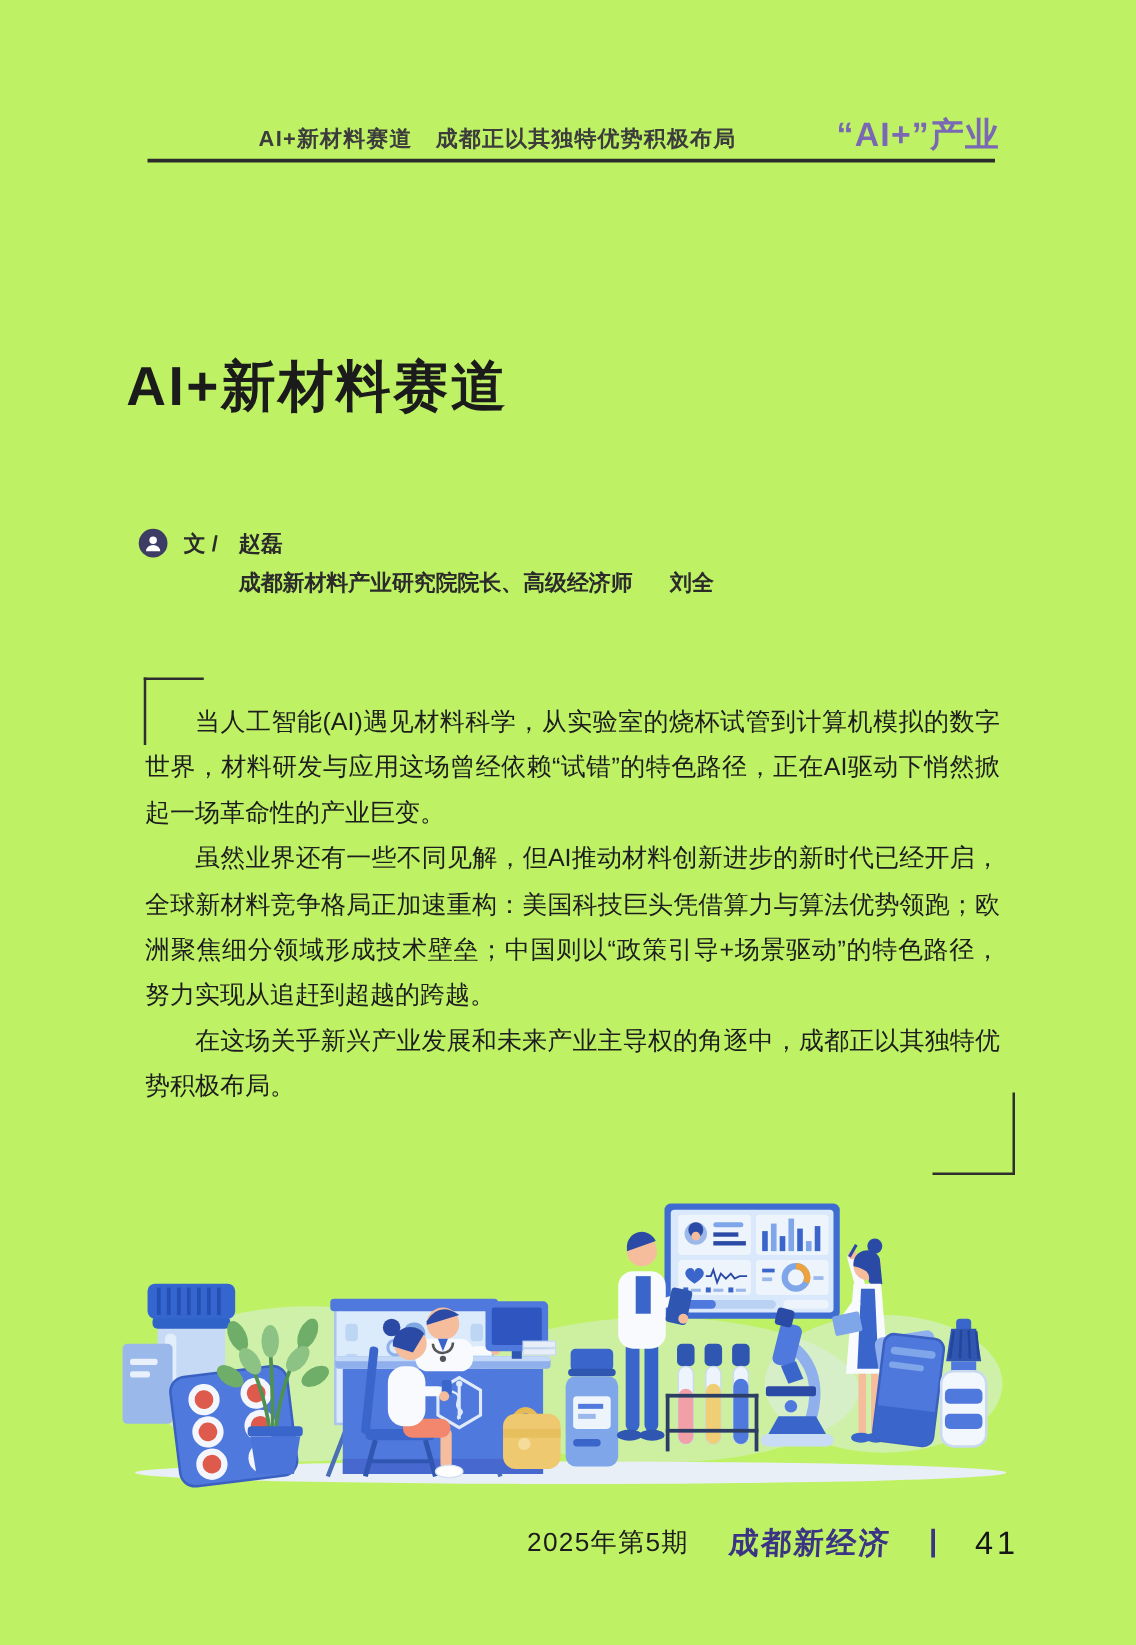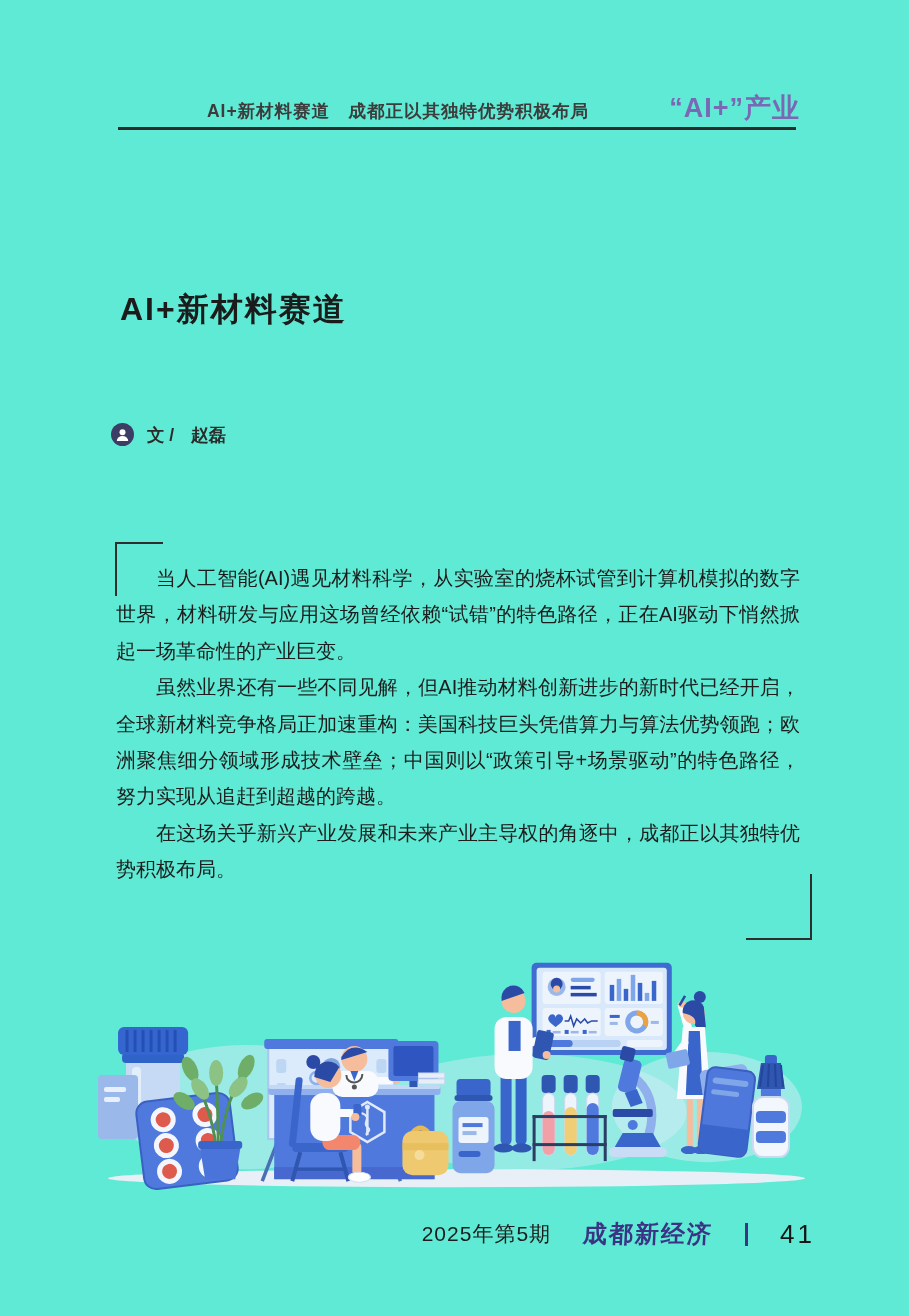--- a/index.html
+++ b/index.html
@@ -1,28 +1,28 @@
 <!DOCTYPE html>
 <html><head>
 <meta charset="utf-8">
 <style>
   html,body{margin:0;padding:0;}
   body{width:909px;height:1316px;background:#ffffff;overflow:hidden;
        font-family:"Liberation Sans","DejaVu Sans",sans-serif;color:#1f1f1f;}
-  .page{position:relative;width:909px;height:1316px;background:#5eead4;}
+  .page{position:relative;width:909px;height:1316px;background:#bef264;}
 
   
   .running-title{position:absolute;left:118px;top:99px;width:560px;text-align:center;
        font-size:17.5px;font-weight:600;color:#3c3c3c;letter-spacing:1px;white-space:nowrap;}
   .header-rule{position:absolute;left:118px;top:127px;width:678px;height:2.5px;background:#2c2c2c;}
   .section-label{position:absolute;top:90px;right:109px;font-size:27px;font-weight:800;
        color:#7a68b4;letter-spacing:1px;white-space:nowrap;}
 
   
-  .article-title{position:absolute;left:120px;top:282px;font-size:32px;line-height:55px;
+  .article-title{position:absolute;left:101px;top:282px;font-size:44px;line-height:55px;
        font-weight:800;color:#1b1b1b;letter-spacing:2px;}
 
   
   .byline{position:absolute;left:111px;top:420px;display:flex;align-items:flex-start;}
   .byline-icon{width:23px;height:23px;border-radius:50%;background:#3d3c64;flex:0 0 auto;
        margin-top:3px;display:flex;align-items:center;justify-content:center;}
   .byline-rows{margin-left:13px;font-size:17.5px;line-height:31px;color:#2b2b2b;font-weight:600;}
   .byline-row{display:flex;white-space:nowrap;}
   .byline-prefix{width:44px;flex:0 0 auto;}
   .byline-role{width:345px;flex:0 0 auto;}
@@ -68,20 +68,25 @@
     <span class="byline-icon">
       <svg width="15" height="15" viewBox="0 0 15 15">
         <circle cx="7.5" cy="5.2" r="3" fill="#ffffff"></circle>
         <path d="M1.8,14 a5.7,5 0 0 1 11.4,0 z" fill="#ffffff"></path>
       </svg>
     </span>
     <div class="byline-rows">
       <div class="byline-row">
         <span class="byline-prefix">文 /</span>
         <span class="byline-name">赵磊</span>
+      </div>
+      <div class="byline-row">
+        <span class="byline-prefix"></span>
+        <span class="byline-role">成都新材料产业研究院院长、高级经济师</span>
+        <span class="byline-name">刘全</span>
       </div>
     </div>
   </div>
 
   <div class="bracket-tl"></div>
   <div class="bracket-br"></div>
 
   <div class="body-text">
     <p>当人工智能(AI)遇见材料科学，从实验室的烧杯试管到计算机模拟的数字世界，材料研发与应用这场曾经依赖“试错”的特色路径，正在AI驱动下悄然掀起一场革命性的产业巨变。</p>
     <p>虽然业界还有一些不同见解，但AI推动材料创新进步的新时代已经开启，全球新材料竞争格局正加速重构：美国科技巨头凭借算力与算法优势领跑；欧洲聚焦细分领域形成技术壁垒；中国则以“政策引导+场景驱动”的特色路径，努力实现从追赶到超越的跨越。</p>

